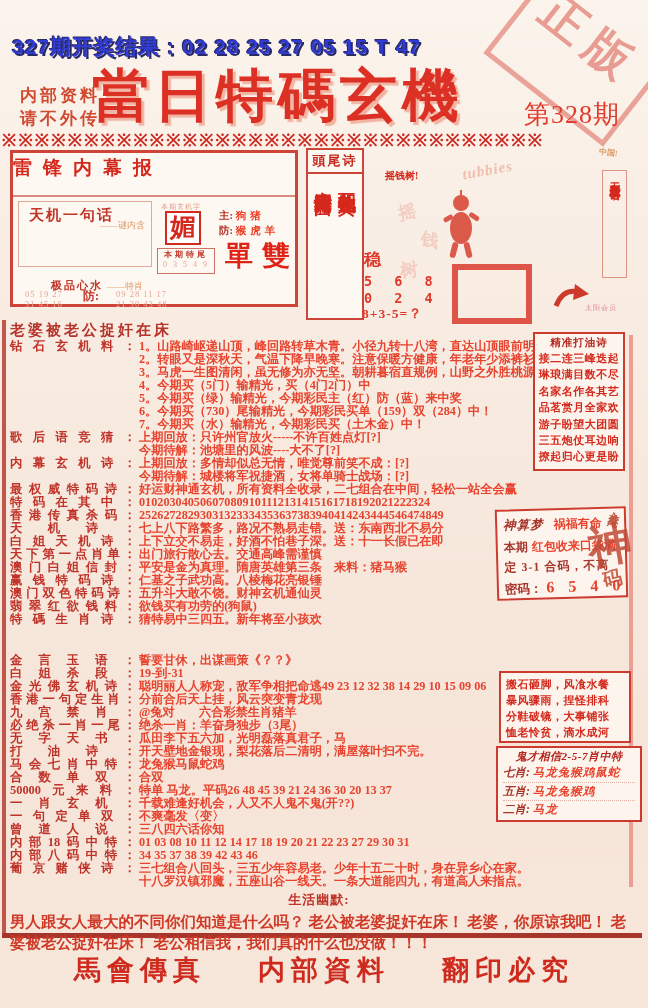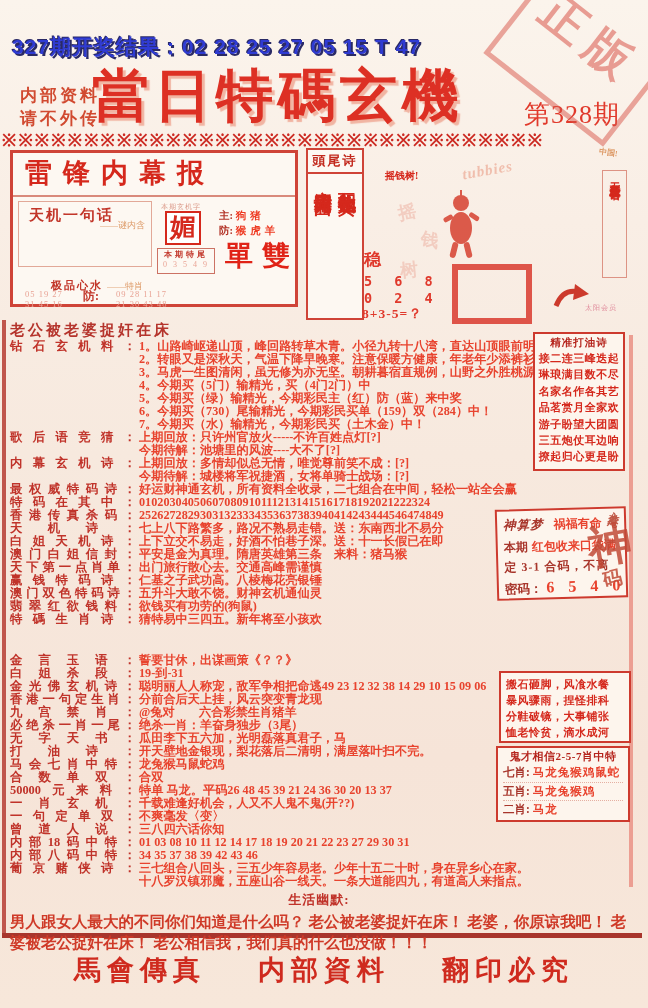--- a/index.html
+++ b/index.html
@@ -19,21 +19,21 @@
   .main-title { left:92px; top:58px; font-size:57px; font-weight:bold; color:#dd3024;
     letter-spacing:5px; text-shadow:3px 3px 1px #f1b4a2; white-space:nowrap; }
   .issue { left:524px; top:97px; font-size:26px; color:#e13a2c; letter-spacing:1px; }
   .stamp { left:514px; top:-36px; width:152px; height:152px; border:5px solid rgba(216,84,72,.5);
     transform:rotate(38deg); display:flex; align-items:center; justify-content:center;
     font-size:46px; font-weight:bold; color:rgba(216,84,72,.55); letter-spacing:10px; }
   .divider-row { left:2px; top:128px; width:646px; font-size:17px; font-weight:bold;
     color:#cc2a22; letter-spacing:2.2px; white-space:nowrap; overflow:hidden; }
   
   .leifeng { left:10px; top:150px; width:288px; height:157px; border:3px solid #cf4438; background:#fdf8f2; }
-  .lf-title { position:absolute; left:12px; top:2px; font-size:27px; font-weight:bold;
+  .lf-title { position:absolute; left:0; top:2px; font-size:19px; font-weight:bold;
     color:#d5281c; letter-spacing:11px; white-space:nowrap; }
   .lf-rule { position:absolute; left:0; top:42px; width:100%; height:2px; background:#d98a7c; }
   .lf-tianji { position:absolute; left:5px; top:48px; width:134px; height:66px; border:1px solid #e2a898; }
   .lf-tianji-label { position:absolute; left:10px; top:4px; font-size:15px; font-weight:bold; color:#c2362a; letter-spacing:2px; }
   .lf-tianji-note { position:absolute; right:6px; top:17px; font-size:9px; color:#d96; }
   .lf-charbox-header { position:absolute; left:148px; top:49px; font-size:7px; color:#dc9a8a; letter-spacing:1px; }
   .lf-mei { position:absolute; left:152px; top:58px; width:36px; height:34px; border:2px solid #d5281c;
     color:#d5281c; font-size:26px; font-weight:bold; text-align:center; line-height:30px; background:#fff; }
   .lf-pair { position:absolute; font-size:10.5px; font-weight:bold; white-space:nowrap; }
   .lf-pair .k { color:#b23226; } .lf-pair .v { color:#ee3a22; letter-spacing:4px; }
@@ -95,21 +95,21 @@
   .ss-l2 .b { font-size:12px; font-weight:bold; color:#e8432e; }
   .ss-l3 { margin-top:3px; font-size:12px; font-weight:bold; color:#a8362c; letter-spacing:1px; }
   .ss-l4 { margin-top:3px; } .ss-l4 .a { font-size:12.5px; font-weight:bold; color:#a8362c; }
   .ss-l4 .b { font-size:16px; font-weight:bold; color:#e8432e; letter-spacing:5px; }
   .rumeng { left:609px; top:503px; writing-mode:vertical-rl; font-size:11px; font-weight:bold;
     color:#c05a48; transform:rotate(14deg); letter-spacing:2px; }
   .shen-big { left:588px; top:516px; font-size:44px; font-weight:bold; color:#c24b38; transform:rotate(-10deg); opacity:.85; }
   .ma-small { left:603px; top:566px; font-size:19px; font-weight:bold; color:#c24b38; transform:rotate(-14deg); opacity:.85; }
   .idioms { left:499px; top:671px; width:132px; height:72px; padding:3px 5px; }
   .idioms .l { font-size:11px; font-weight:bold; color:#d5281c; line-height:16px; letter-spacing:.5px; white-space:nowrap; }
-  .guicai { left:496px; top:746px; width:134px; height:76px; padding:1px 5px; }
+  .guicai { left:496px; top:746px; width:146px; height:76px; padding:1px 5px;font-style:italic; }
   .guicai .t { font-size:11px; font-weight:bold; color:#b5241c; text-align:center; letter-spacing:.5px; }
   .gc-row { font-size:11.5px; line-height:17.5px; border-bottom:1px dotted #e5b0a2; white-space:nowrap; }
   .gc-row:last-child { border-bottom:none; }
   .gc-row .k { font-weight:bold; color:#a8362c;text-align:right; } .gc-row .v { font-weight:bold; color:#e8432e; letter-spacing:1px; }
   
   .footer { left:0; top:952px; width:648px; display:flex; justify-content:center; gap:52px;
     font-size:27px; font-weight:bold; color:#cf2a1e; letter-spacing:6px; }
   
   .tubby { left:441px; top:190px; }
   .arrow-w { left:553px; top:282px; }
@@ -199,21 +199,21 @@
 <div class="abs vslogan">
   <div>无所禁忌欢喜语</div>
 </div>
 <div class="abs member">太阳会员</div>
 
 <div class="abs left-line"></div>
 <div class="abs bottom-line"></div>
 <div class="abs right-accent"></div>
 
 <div class="abs main-body">
-  <div class="source-line">老公被老婆捉奸在床</div>
+  <div class="source-line">老婆被老公捉奸在床</div>
   <div>
 
       <div class="mline">
         <span class="mlabel">钻石玄机料：</span><span class="mtext">1。山路崎岖递山顶，峰回路转草木青。小径九转十八湾，直达山顶眼前明。（森）</span>
       </div>
 
       <div class="mline">
         <span class="mlabel"></span><span class="mtext">2。转眼又是深秋天，气温下降早晚寒。注意保暖方健康，年老年少添裤衫。（啥）</span>
       </div>
 
@@ -267,25 +267,25 @@
 
       <div class="mline">
         <span class="mlabel">天机诗：</span><span class="mtext">七上八下路繁多，路况不熟易走错。送：东南西北不易分</span>
       </div>
 
       <div class="mline">
         <span class="mlabel">白姐天机诗：</span><span class="mtext">上下立交不易走，好酒不怕巷子深。送：十一长假已在即</span>
       </div>
 
       <div class="mline">
+        <span class="mlabel">天下第一点肖单：</span><span class="mtext">出门旅行散心去。交通高峰需谨慎</span>
+      </div>
+
+      <div class="mline">
         <span class="mlabel">澳门白姐信封：</span><span class="mtext">平安是金为真理。隋唐英雄第三条　来料：猪马猴</span>
-      </div>
-
-      <div class="mline">
-        <span class="mlabel">天下第一点肖单：</span><span class="mtext">出门旅行散心去。交通高峰需谨慎</span>
       </div>
 
       <div class="mline">
         <span class="mlabel">赢钱特码诗：</span><span class="mtext">仁基之子武功高。八棱梅花亮银锤</span>
       </div>
 
       <div class="mline">
         <span class="mlabel">澳门双色特码诗：</span><span class="mtext">五升斗大敢不饶。财神玄机通仙灵</span>
       </div>
 

